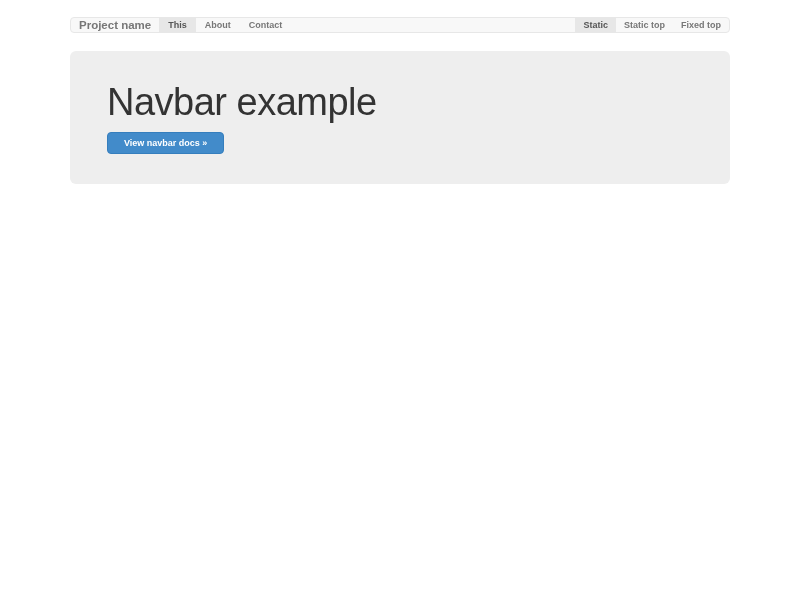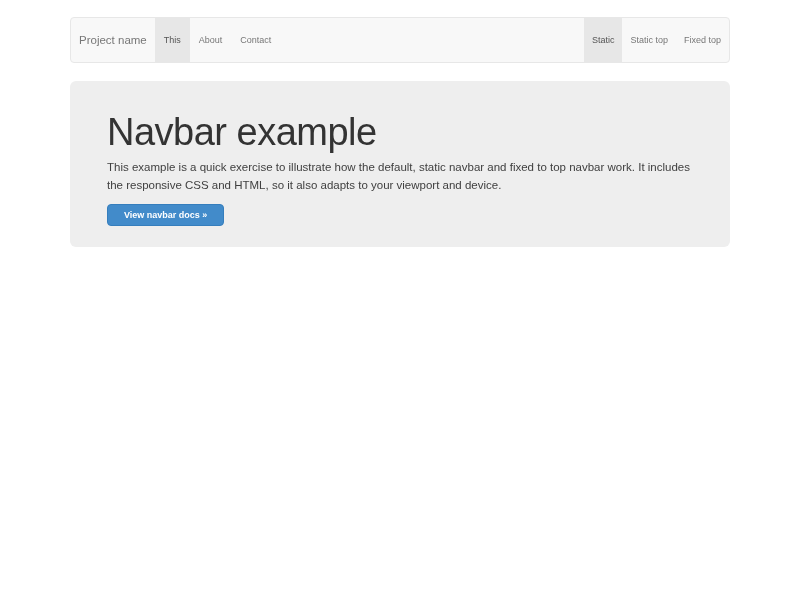--- a/index.html
+++ b/index.html
@@ -7,26 +7,27 @@
   body {
     width: 800px; height: 600px;
     background: #ffffff;
     font-family: "Liberation Sans", "DejaVu Sans", sans-serif;
     overflow: hidden;
   }
   .container { width: 660px; margin: 0 auto; }
 
   .navbar {
     margin-top: 17px;
-    height: 46px;
+    height: 16px;
     background: var(--navbar-bg, #f8f8f8);
     border: 1px solid var(--navbar-border, #e7e7e7);
     border-radius: 4px;
     display: flex;
     align-items: stretch;
+    font-weight: bold;
   }
   .brand {
     display: flex; align-items: center;
     padding: 0 8px;
     font-size: 11.5px;
     color: var(--navbar-link, #777777);
     text-decoration: none;
     cursor: pointer;
     white-space: nowrap;
   }
@@ -50,21 +51,21 @@
     display: inline-block;
     width: 0; height: 0;
     margin-left: 4px;
     border-left: 3px solid transparent;
     border-right: 3px solid transparent;
     border-top: 3px solid var(--navbar-link, #777777);
   }
 
   .jumbotron {
     margin-top: 18px;
-    height: 166px;
+    height: 133px;
     background: var(--jumbotron-bg, #eeeeee);
     border-radius: 6px;
     padding: 31px 37px 0 37px;
   }
   .jumbotron h1 {
     margin: 0;
     font-size: 38px;
     line-height: 40px;
     font-weight: 500;
     letter-spacing: -0.5px;
@@ -108,17 +109,16 @@
 
     <div class="nav nav-right">
       <a class="nav-item active">Static</a>
       <a class="nav-item">Static top</a>
       <a class="nav-item">Fixed top</a>
     </div>
   </nav>
 
   <div class="jumbotron">
     <h1>Navbar example</h1>
-    <p>This example is a quick exercise to illustrate how the default, static navbar and fixed to top navbar work. It includes the responsive CSS and HTML, so it also adapts to your viewport and device.</p>
     <a class="btn-primary">View navbar docs »</a>
   </div>
 
 </div>
 
 </body></html>

